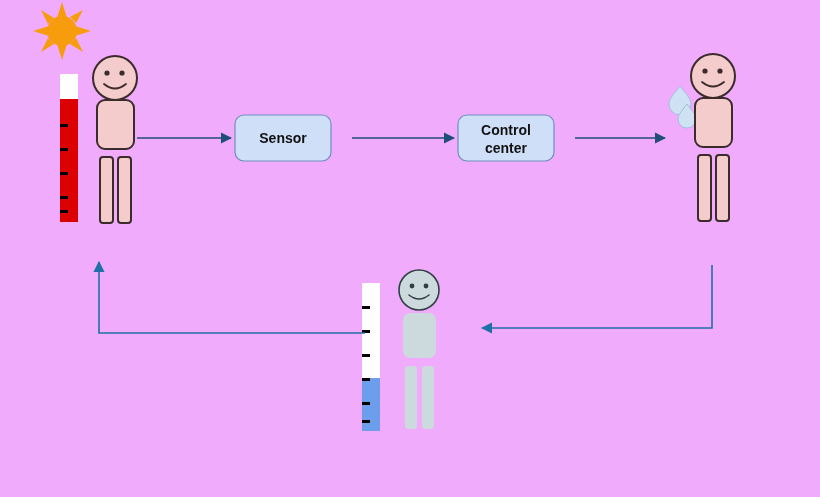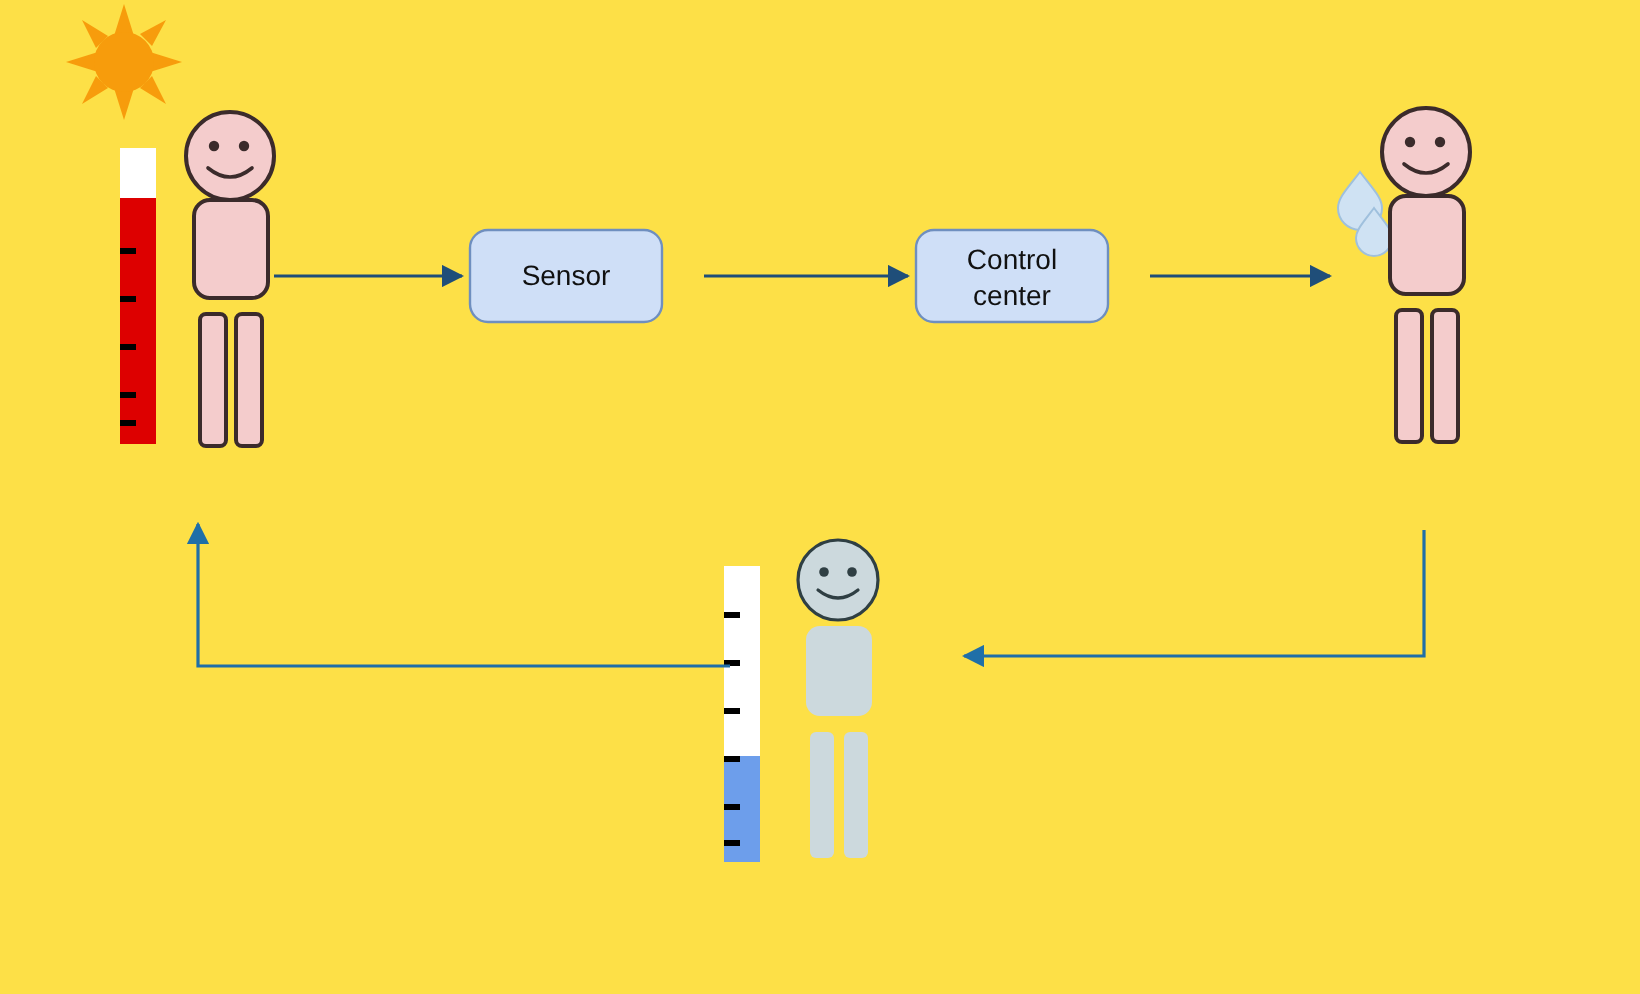--- a/index.html
+++ b/index.html
@@ -4,23 +4,24 @@
 <style>
   html, body {
     margin: 0;
     padding: 0;
     background: #000000;
   }
   #canvas {
     position: relative;
     width: 820px;
     height: 497px;
-    background: #fde047;
+    background: #f0abfc;
     overflow: hidden;
     font-family: "Liberation Sans", sans-serif;
+    font-weight: bold;
   }
   #canvas svg {
     position: absolute;
     left: 0;
     top: 0;
   }
   .box-label {
     font-family: "Liberation Sans", sans-serif;
     font-size: 14px;
     fill: #111111;

